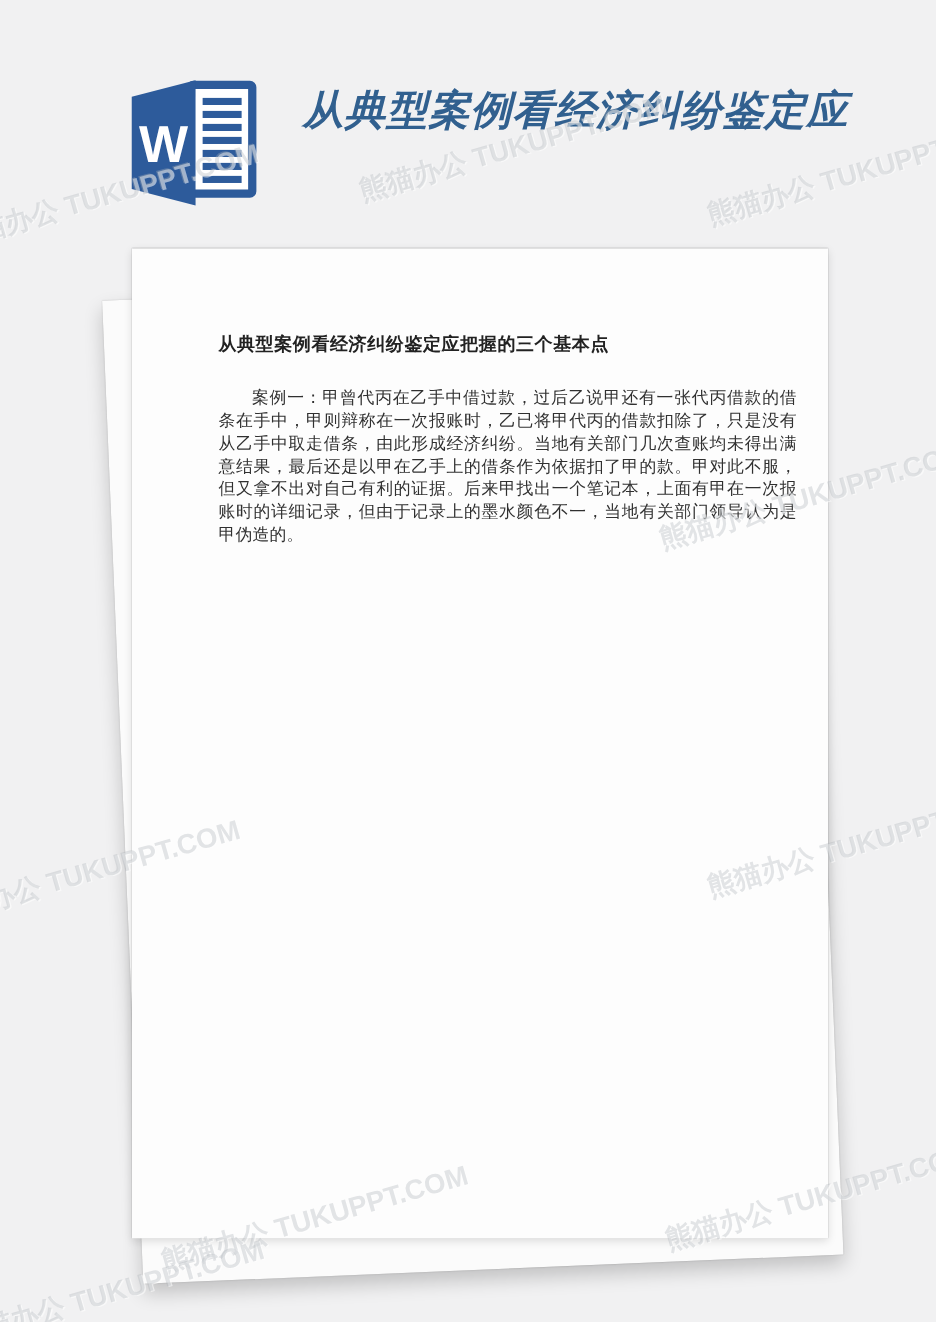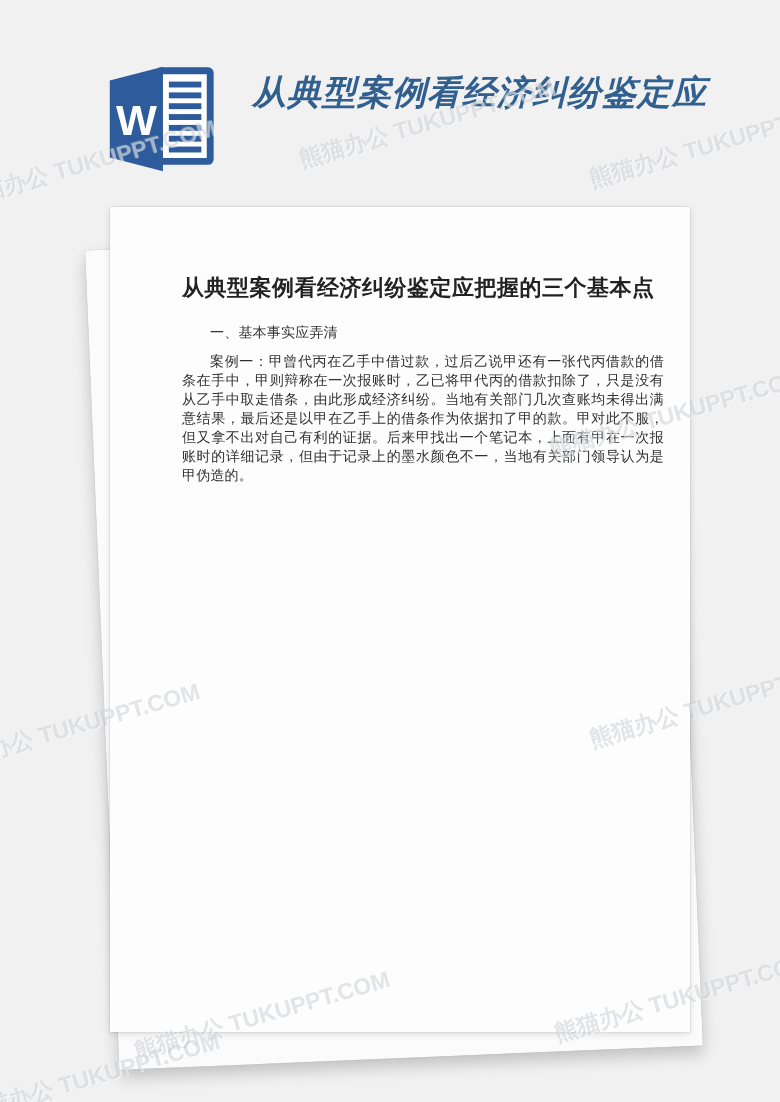--- a/index.html
+++ b/index.html
@@ -37,21 +37,21 @@
     box-shadow:0 8px 16px rgba(0,0,0,0.20), 0 0 1px rgba(0,0,0,0.25);
   }
   .paper.front{
     left:110px;top:207px;width:580px;height:825px;
     box-shadow:0 2px 7px rgba(0,0,0,0.13), 0 0 1px rgba(0,0,0,0.28);
     box-sizing:border-box;
     padding:66px 26px 0 72px;
   }
   .doc-title{
     margin:0 0 20px 0;
-    font-size:22px;line-height:30px;font-weight:700;
+    font-size:15px;line-height:30px;font-weight:700;
     color:#222;letter-spacing:0.5px;white-space:nowrap;
   }
   .doc-body p{
     margin:0 0 10px 0;
     font-size:14px;line-height:19px;color:var(--ink);
     text-align:justify;text-indent:2em;
     letter-spacing:0.2px;
   }
   .doc-body p.section-heading{margin-top:4px;}
 
@@ -91,21 +91,20 @@
     <h1 class="hdr-title" id="hdrTitle">
         <span class="tline">从典型案例看经济纠纷鉴定应</span>
       </h1>
   </header>
 
   <div class="stack">
     <div class="paper back"></div>
     <div class="paper front">
       <h2 class="doc-title">从典型案例看经济纠纷鉴定应把握的三个基本点</h2>
       <div class="doc-body" id="docBody">
-          <p class="section-heading">一、基本事实应弄清</p>
           <p class="paragraph">案例一：甲曾代丙在乙手中借过款，过后乙说甲还有一张代丙借款的借条在手中，甲则辩称在一次报账时，乙已将甲代丙的借款扣除了，只是没有从乙手中取走借条，由此形成经济纠纷。当地有关部门几次查账均未得出满意结果，最后还是以甲在乙手上的借条作为依据扣了甲的款。甲对此不服，但又拿不出对自己有利的证据。后来甲找出一个笔记本，上面有甲在一次报账时的详细记录，但由于记录上的墨水颜色不一，当地有关部门领导认为是甲伪造的。</p>
         </div>
     </div>
   </div>
 
   <div class="wm-layer" id="wmLayer">
       <div class="wm" style="left: -45px; top: 148px;">熊猫办公 TUKUPPT.COM</div>
       <div class="wm" style="left: 295px; top: 108px;">熊猫办公 TUKUPPT.COM</div>
       <div class="wm" style="left: 585px; top: 128px;">熊猫办公 TUKUPPT.COM</div>
       <div class="wm" style="left: 545px; top: 398px;">熊猫办公 TUKUPPT.COM</div>

